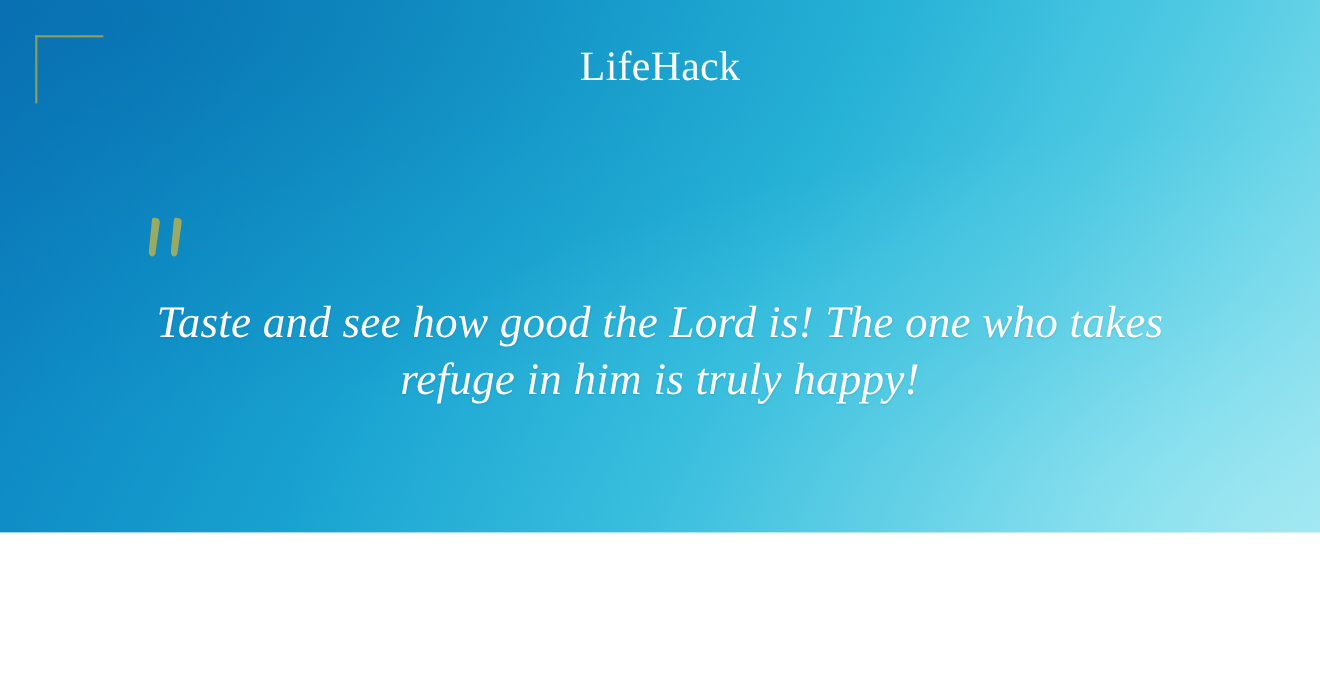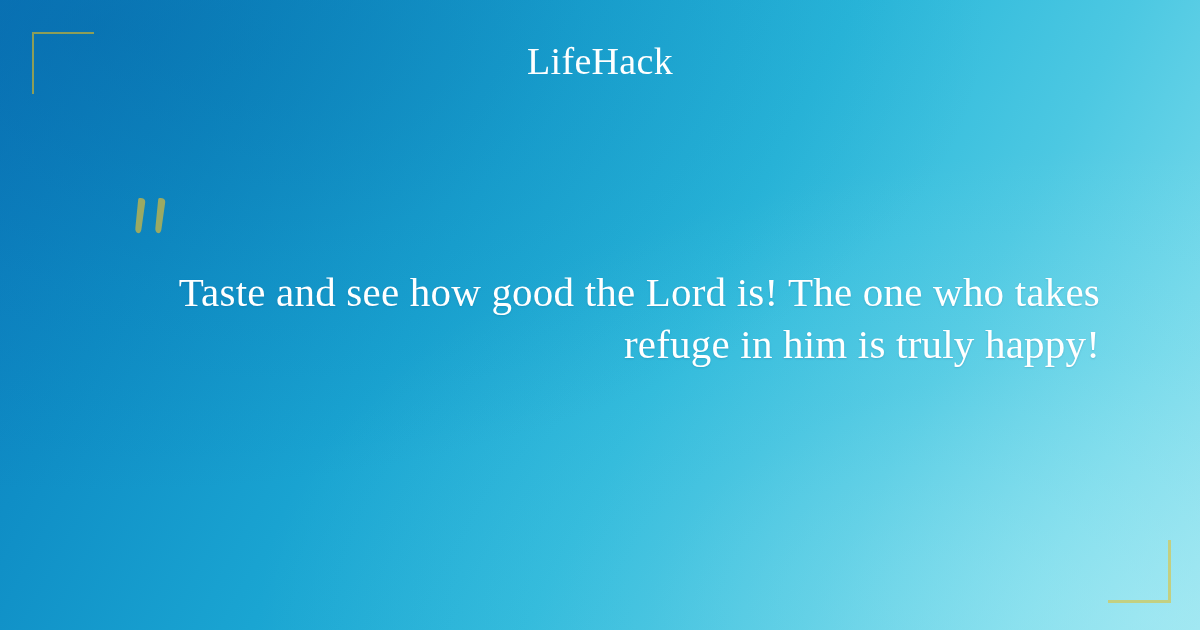--- a/index.html
+++ b/index.html
@@ -10,21 +10,21 @@
   body {
     width: 1200px;
     height: 630px;
     overflow: hidden;
     font-family: "Liberation Serif", serif;
   }
 
   .card {
     position: relative;
     width: 1200px;
-    height: 630px;
+    height: 484px;
     box-sizing: border-box;
     background:
       linear-gradient(
         118deg,
         #0b78bd 0%,
         #0f8ec6 18%,
         #1aa5d2 38%,
         #29b7da 56%,
         #4cc8e2 74%,
         #72d8ea 88%,
@@ -104,27 +104,27 @@
     position: absolute;
     left: 100px;
     top: 266px;
     width: 1000px;
     text-align: center;
   }
 
   .quote-text {
     margin: 0;
     font-family: "Liberation Serif", serif;
+    font-style: italic;
     font-weight: 400;
     font-size: 41px;
     line-height: 52px;
     color: #ffffff;
     letter-spacing: 0.2px;
     text-shadow: 0 1px 2px rgba(6, 80, 120, 0.18);
-    text-align: right;
   }
 </style>
 </head>
 <body>
 
 <div class="card">
 
   <div class="sheen"></div>
 
   <div class="bracket bracket-tl"></div>

